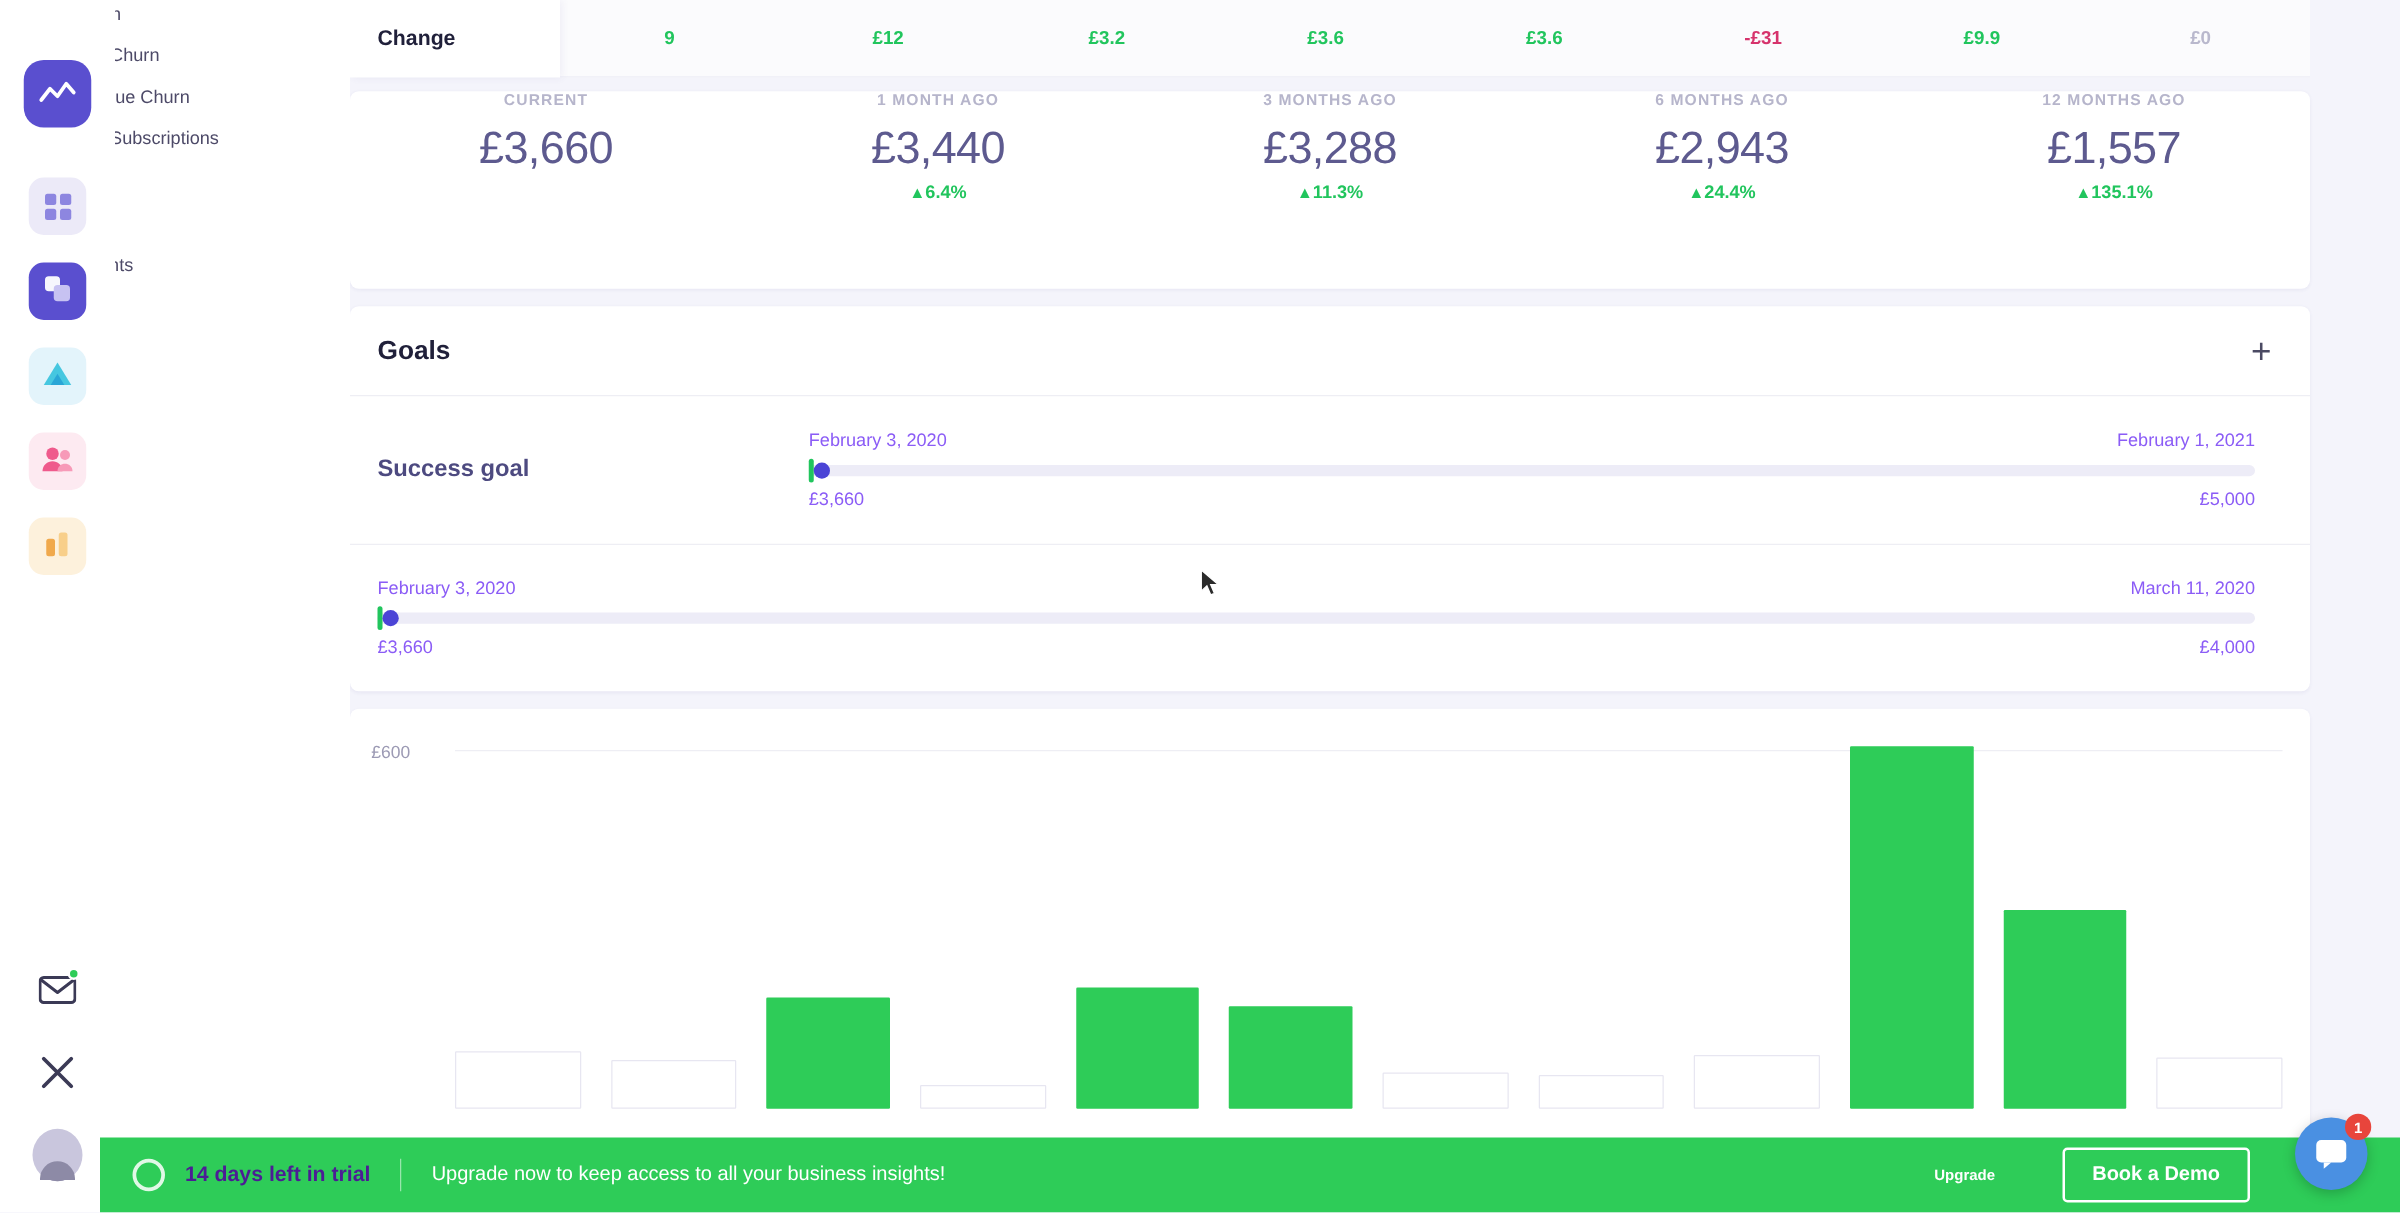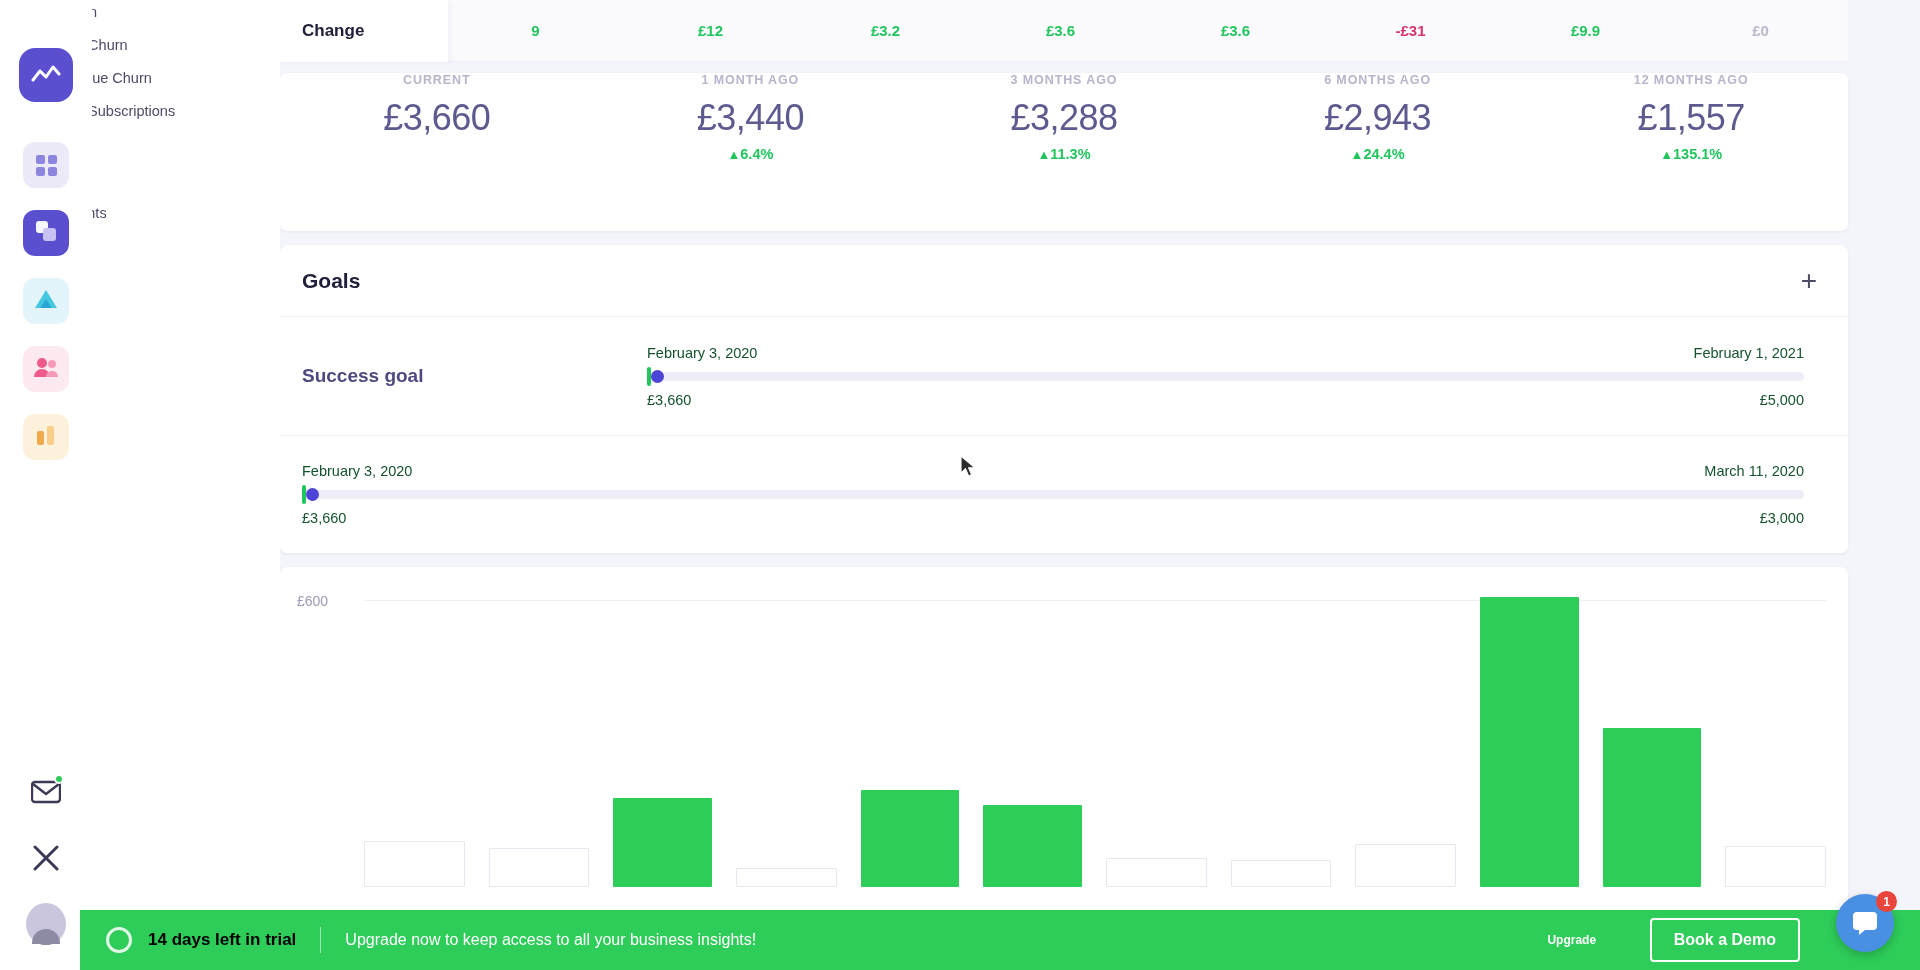--- a/index.html
+++ b/index.html
@@ -153,21 +153,21 @@
   .goal-name {
     width: 345px; font-size: 19px; font-weight: 700; color: #4d4a80;
     display: flex; align-items: center; justify-content: space-between;
     padding-right: 24px;
   }
   .kebab { display: flex; flex-direction: column; gap: 3px; padding: 6px; }
   .kebab i { width: 4px; height: 4px; background: #6a6880; border-radius: 50%; display: block; }
   .goal-track-wrap { flex: 1; }
   .goal-dates, .goal-amounts {
     display: flex; justify-content: space-between;
-    font-size: 14.5px; color: #14532d;
+    font-size: 14.5px; color: #8b5cf6;
   }
   .goal-dates { margin-bottom: 11px; }
   .goal-amounts { margin-top: 11px; }
   .goal-bar {
     position: relative; height: 9px; border-radius: 5px;
     background: #edecf7;
   }
   .goal-start {
     position: absolute; left: 0; top: -5px; width: 4px; height: 19px;
     background: #21c55d; border-radius: 2px;
@@ -215,21 +215,21 @@
     background: #2ecc58;
     display: flex; align-items: center;
     padding: 0 0 0 26px;
     z-index: 50;
   }
   .banner-dot-ring {
     width: 26px; height: 26px; border-radius: 50%;
     border: 3px solid rgba(255,255,255,0.85);
     margin-right: 16px; flex: none;
   }
-  .banner-days { font-size: 17px; font-weight: 700; color: #000000; white-space: nowrap; }
+  .banner-days { font-size: 17px; font-weight: 700; color: #4c1d95; white-space: nowrap; }
   .banner-sep { width: 1px; height: 26px; background: rgba(255,255,255,0.5); margin: 0 24px; }
   .banner-msg { font-size: 16px; color: #ffffff; }
   .banner-actions { margin-left: auto; display: flex; gap: 22px; margin-right: 120px; }
   .btn-ghost {
     min-width: 112px; height: 44px; padding: 0 22px;
     display: flex; align-items: center; justify-content: center;
     color: #ffffff; font-size: 12px; font-weight: 700; border-radius: 4px;
   }
   .btn-outline {
     min-width: 148px; height: 44px; padding: 0 22px;
@@ -439,21 +439,21 @@
           <div class="goal-dates">
             <span>February 3, 2020</span>
             <span>March 11, 2020</span>
           </div>
           <div class="goal-bar">
             <span class="goal-start"></span>
             <span class="goal-knob"></span>
           </div>
           <div class="goal-amounts">
             <span>£3,660</span>
-            <span>£3,000</span>
+            <span>£4,000</span>
           </div>
         </div>
       </div>
     </div>
 
     <div class="panel chart-panel">
       <div class="chart-body">
         <div class="ytick" style="top:26px">£600</div>
         <div class="gridline" style="top:33px"></div>
         <div class="bars" id="bars">

